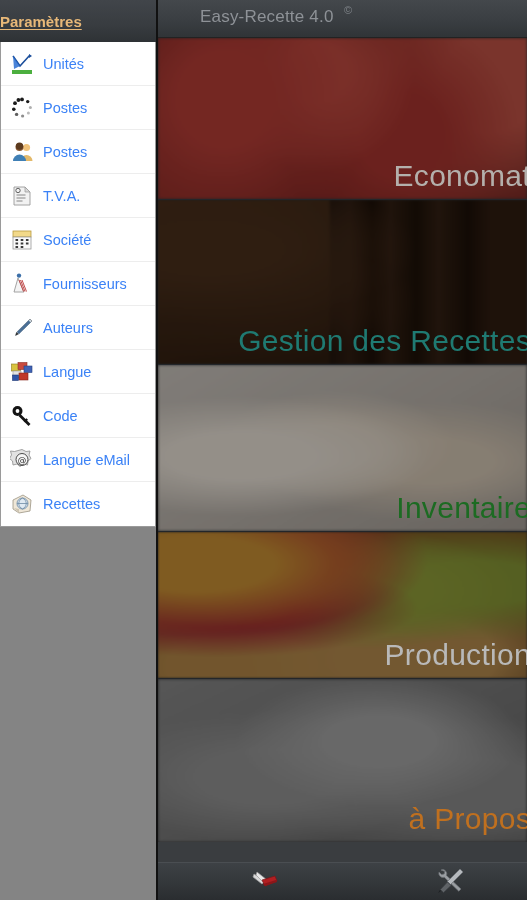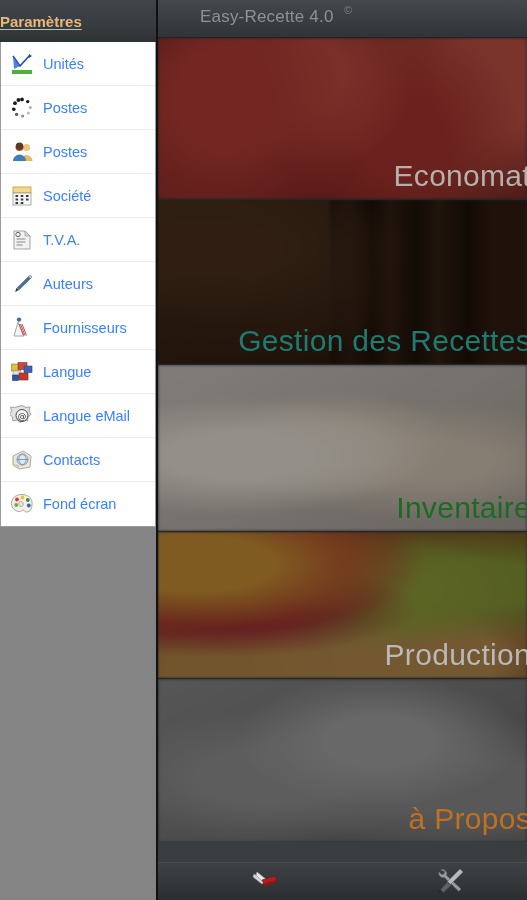--- a/index.html
+++ b/index.html
@@ -264,20 +264,36 @@
         <span class="sb-ico">
           <svg width="24" height="24" viewBox="0 0 24 24">
             <circle cx="16.5" cy="7.5" r="3.6" fill="#f0c27a"></circle>
             <path d="M10.5 21 a6 6 0 0 1 12 0 z" fill="#e3b96a"></path>
             <circle cx="9.5" cy="7" r="4" fill="#8c5a34"></circle>
             <path d="M3 21 a6.5 6.5 0 0 1 13 0 z" fill="#3f7fb5"></path>
             <circle cx="9.5" cy="6.2" r="3.6" fill="#5c3a1e"></circle>
           </svg>
         </span>
         <span class="sb-lbl">Postes</span>
+      </div>
+
+      <div class="sb-item">
+        <span class="sb-ico">
+          <svg width="24" height="24" viewBox="0 0 24 24">
+            <path d="M4 3 h11 l5 5 v13 h-16 z" fill="#f2f2f2" stroke="#9a9a9a" stroke-width=".9"></path>
+            <path d="M15 3 v5 h5 z" fill="#d8d8d8" stroke="#9a9a9a" stroke-width=".7"></path>
+            <g stroke="#7b7b7b" stroke-width=".9">
+              <path d="M6.5 11 h9"></path>
+                <path d="M6.5 14 h9"></path>
+                <path d="M6.5 17 h6"></path>
+            </g>
+            <circle cx="8" cy="6.5" r="2.2" fill="none" stroke="#555" stroke-width=".9"></circle>
+          </svg>
+        </span>
+        <span class="sb-lbl">T.V.A.</span>
       </div>
 
       <div class="sb-item">
         <span class="sb-ico">
           <svg width="24" height="24" viewBox="0 0 24 24">
             <rect x="3" y="3" width="18" height="6" fill="#f2d98a" stroke="#b99b3f" stroke-width=".8"></rect>
             <rect x="3" y="9" width="18" height="12" fill="#fafafa" stroke="#9a9a9a" stroke-width=".8"></rect>
             <g fill="#3a3a3a">
               <rect x="5.5" y="11" width="2.6" height="2"></rect>
                 <rect x="10.7" y="11" width="2.6" height="2"></rect>
@@ -289,71 +305,66 @@
                 <rect x="10.7" y="18" width="2.6" height="2"></rect>
             </g>
           </svg>
         </span>
         <span class="sb-lbl">Société</span>
       </div>
 
       <div class="sb-item">
         <span class="sb-ico">
           <svg width="24" height="24" viewBox="0 0 24 24">
-            <path d="M4 3 h11 l5 5 v13 h-16 z" fill="#f2f2f2" stroke="#9a9a9a" stroke-width=".9"></path>
-            <path d="M15 3 v5 h5 z" fill="#d8d8d8" stroke="#9a9a9a" stroke-width=".7"></path>
-            <g stroke="#7b7b7b" stroke-width=".9">
-              <path d="M6.5 11 h9"></path>
-                <path d="M6.5 14 h9"></path>
-                <path d="M6.5 17 h6"></path>
-            </g>
-            <circle cx="8" cy="6.5" r="2.2" fill="none" stroke="#555" stroke-width=".9"></circle>
-          </svg>
-        </span>
-        <span class="sb-lbl">T.V.A.</span>
-      </div>
-
-      <div class="sb-item">
-        <span class="sb-ico">
-          <svg width="24" height="24" viewBox="0 0 24 24">
-            <path d="M20 3 L22 5 L8.5 18 L5.5 19.5 L6.6 16.3 Z" fill="#cdd6dd" stroke="#7d868e" stroke-width=".8"></path>
-            <path d="M18.6 4.4 L20.6 6.4 L9 18 L7 16 Z" fill="#4a6f96"></path>
-            <path d="M5.5 19.5 L6.6 16.3 L8.5 18 Z" fill="#2b2b2b"></path>
-          </svg>
-        </span>
-        <span class="sb-lbl">Auteurs</span>
-      </div>
-
-      <div class="sb-item">
-        <span class="sb-ico">
-          <svg width="24" height="24" viewBox="0 0 24 24">
             <circle cx="9" cy="3.6" r="2.2" fill="#3b6fa8"></circle>
             <path d="M8 6 L14 20 L4 20 Z" fill="#f4f4f4" stroke="#9a9a9a" stroke-width=".9"></path>
             <path d="M9 8 L13.5 19.5" stroke="#c24c4c" stroke-width="1"></path>
             <path d="M10.5 8 L15 19.5" stroke="#c24c4c" stroke-width="1"></path>
             <path d="M12 8 L16.5 19.5" stroke="#c24c4c" stroke-width="1"></path>
           </svg>
         </span>
         <span class="sb-lbl">Fournisseurs</span>
+      </div>
+
+      <div class="sb-item">
+        <span class="sb-ico">
+          <svg width="24" height="24" viewBox="0 0 24 24">
+            <path d="M20 3 L22 5 L8.5 18 L5.5 19.5 L6.6 16.3 Z" fill="#cdd6dd" stroke="#7d868e" stroke-width=".8"></path>
+            <path d="M18.6 4.4 L20.6 6.4 L9 18 L7 16 Z" fill="#4a6f96"></path>
+            <path d="M5.5 19.5 L6.6 16.3 L8.5 18 Z" fill="#2b2b2b"></path>
+          </svg>
+        </span>
+        <span class="sb-lbl">Auteurs</span>
       </div>
 
       <div class="sb-item">
         <span class="sb-ico">
           <svg width="24" height="24" viewBox="0 0 24 24">
             <rect x="1.5" y="4" width="9" height="7" fill="#d8c23f" stroke="#8d7c1c" stroke-width=".6"></rect>
             <rect x="8" y="2.5" width="9" height="7" fill="#c94a3e" stroke="#8a2f26" stroke-width=".6"></rect>
             <rect x="14" y="6" width="8" height="6.5" fill="#3f62b5" stroke="#26407d" stroke-width=".6"></rect>
             <rect x="3" y="11" width="8" height="6.5" fill="#e3e3e3" stroke="#999" stroke-width=".6"></rect>
             <rect x="9" y="13" width="9" height="7" fill="#c0392b" stroke="#842419" stroke-width=".6"></rect>
             <rect x="2.5" y="15" width="6" height="5.5" fill="#2f55a8" stroke="#1d3873" stroke-width=".6"></rect>
           </svg>
         </span>
         <span class="sb-lbl">Langue</span>
       </div>
 
+      <div class="sb-item">
+        <span class="sb-ico">
+          <svg width="24" height="24" viewBox="0 0 24 24">
+            <circle cx="7.5" cy="7" r="5" fill="#141414"></circle>
+            <circle cx="7.5" cy="7" r="1.9" fill="#fff"></circle>
+            <path d="M10.5 10 L20.5 20 L18.5 22 L8.5 12 Z" fill="#141414"></path>
+            <rect x="15" y="14.4" width="2.2" height="4" transform="rotate(45 16 16)" fill="#141414"></rect>
+          </svg>
+        </span>
+        <span class="sb-lbl">Code</span>
+      </div>
 
       <div class="sb-item">
         <span class="sb-ico">
           <svg width="24" height="24" viewBox="0 0 24 24">
             <path d="M12 1.5 l4 2 4 -.5 -1 4 2 3.5 -3 2.5 -.5 4 -4 -1 -3.5 2.5 -3-2.5 -4 1 -.5 -4 -3 -2.5 2 -3.5 -1 -4 4 .5 Z" fill="#e2e2e2" stroke="#8d8d8d" stroke-width=".8"></path>
             <circle cx="12" cy="11.5" r="6" fill="#f6f6f6" stroke="#4a4a4a" stroke-width="1"></circle>
             <text x="12" y="15" font-size="8.5" text-anchor="middle" fill="#2a2a2a" font-family="DejaVu Sans, sans-serif">@</text>
           </svg>
         </span>
         <span class="sb-lbl">Langue eMail</span>
@@ -361,34 +372,20 @@
 
       <div class="sb-item">
         <span class="sb-ico">
           <svg width="24" height="24" viewBox="0 0 24 24">
             <path d="M3 8 L13 3 L21 8 L20 19 L9 21 L3 17 Z" fill="#efe7d8" stroke="#9b9382" stroke-width=".8"></path>
             <circle cx="12.5" cy="11.5" r="5.5" fill="#dfe9f2" stroke="#6d8aa5" stroke-width=".9"></circle>
             <path d="M7 11.5 h11 M12.5 6 a8 6.5 0 0 1 0 11 a8 6.5 0 0 1 0 -11" fill="none" stroke="#6d8aa5" stroke-width=".8"></path>
             <path d="M4 16 L9 21 L9 17 Z" fill="#cfc6b3"></path>
           </svg>
         </span>
-        <span class="sb-lbl">Contacts</span>
-      </div>
-
-      <div class="sb-item">
-        <span class="sb-ico">
-          <svg width="24" height="24" viewBox="0 0 24 24">
-            <path d="M12 2.5 C5.5 2.5 1.5 6.5 1.5 11.5 C1.5 16 5 19.5 9.5 19.5 c2.5 0 2-1.5 3.5-1.5 c2 0 1 2 3.5 2 c3.5 0 5.5-3 5.5-7 C23 7 18.5 2.5 12 2.5 Z" fill="#f3f0ea" stroke="#9a9488" stroke-width=".8"></path>
-            <circle cx="7" cy="7.5" r="1.9" fill="#d93a2f"></circle>
-            <circle cx="12.5" cy="5.5" r="1.9" fill="#f0c531"></circle>
-            <circle cx="17.8" cy="8" r="1.9" fill="#3a8f3e"></circle>
-            <circle cx="18.8" cy="13.5" r="1.9" fill="#2f62b8"></circle>
-            <circle cx="6.2" cy="13" r="1.9" fill="#5bb34a"></circle>
-            <circle cx="11" cy="12" r="2.4" fill="#efe9dd" stroke="#9a9488" stroke-width=".7"></circle>
-          </svg>
-        </span>
-        <span class="sb-lbl">Fond écran</span>
-      </div>
+        <span class="sb-lbl">Recettes</span>
+      </div>
+
 
     </div>
   </div>
 
 </div>
 
 </body></html>

